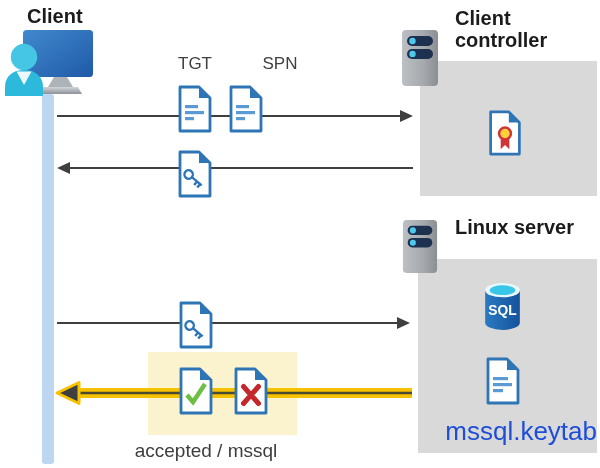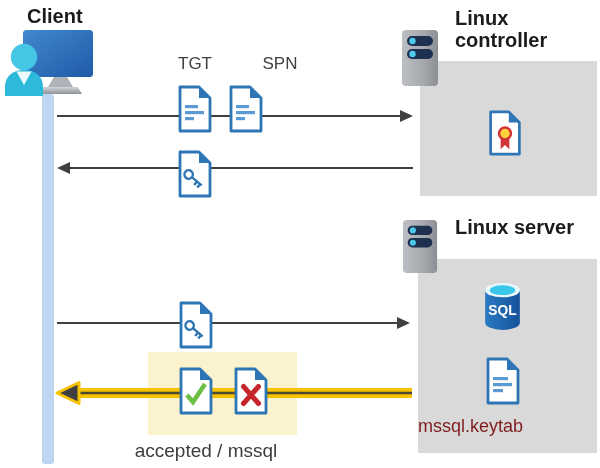--- a/index.html
+++ b/index.html
@@ -6,21 +6,21 @@
   #canvas {
     position:relative; width:600px; height:468px; background:#fff;
     font-family:"Liberation Sans", sans-serif; overflow:hidden;
   }
   .abs { position:absolute; }
   .box-gray { background:var(--box-gray,#D9D9D9); }
   .box-yellow { background:var(--highlight-yellow,#FBF3CD); }
   .hdr { font-weight:bold; font-size:20px; line-height:22px; color:#1b1b1b; }
   .lbl-sm { font-size:17px; color:#404040; text-align:center; }
   .lbl-md { font-size:19px; color:#3d3d3d; text-align:center; }
-  .lbl-lg { font-size:18px; color:#7f1d1d; text-align:left; }
+  .lbl-lg { font-size:26px; color:#1d4ed8; text-align:right; }
   svg { display:block; }
   .timeline {
     left:42px; top:94px; width:12px; height:370px;
     background:var(--timeline-blue,#BDD7F2); border-radius:3px;
   }
   .arrows { left:0; top:0; pointer-events:none; }
   .defs-hidden { position:absolute; width:0; height:0; overflow:hidden; }
 </style>
 </head>
 <body>
@@ -93,21 +93,21 @@
     </g>
   </svg>
 
   <svg class="abs" style="left:401px; top:28px;" width="38" height="60" viewBox="0 0 38 58">
     <rect x="1" y="1" width="36" height="56" rx="4" fill="url(#srvGrad)"></rect>
     <rect x="6" y="7" width="26" height="10" rx="5" fill="#1E3050"></rect>
     <circle cx="11.5" cy="12" r="3.2" fill="#4DC9E9"></circle>
     <rect x="6" y="20" width="26" height="10" rx="5" fill="#1E3050"></rect>
     <circle cx="11.5" cy="25" r="3.2" fill="#4DC9E9"></circle>
   </svg>
-  <div class="abs hdr" style="left:455px; top:7px; width:142px;">Linux controller</div>
+  <div class="abs hdr" style="left:455px; top:7px; width:142px;">Client controller</div>
   <svg class="abs" style="left:486px; top:110px;" width="38" height="46" viewBox="0 0 36 48">
     <use href="#doc-page"></use>
     <path d="M13.5 28 V41 L18 36.5 L22.5 41 V28 Z" fill="#D13438"></path>
     <circle cx="18" cy="24.5" r="6.2" fill="#FFD23B" stroke="#D13438" stroke-width="2.6"></circle>
   </svg>
 
   <svg class="abs" style="left:401px; top:219px;" width="38" height="55" viewBox="0 0 38 58">
     <rect x="1" y="1" width="36" height="56" rx="4" fill="url(#srvGrad)"></rect>
     <rect x="6" y="7" width="26" height="10" rx="5" fill="#1E3050"></rect>
     <circle cx="11.5" cy="12" r="3.2" fill="#4DC9E9"></circle>

